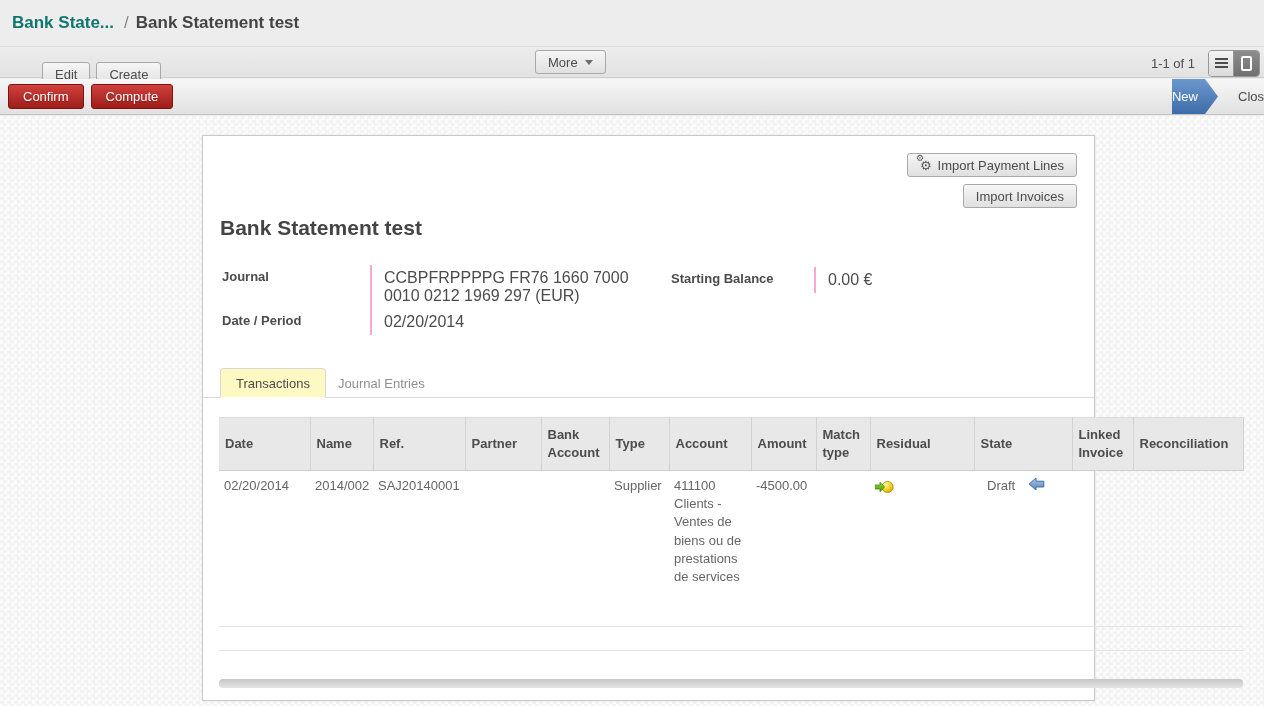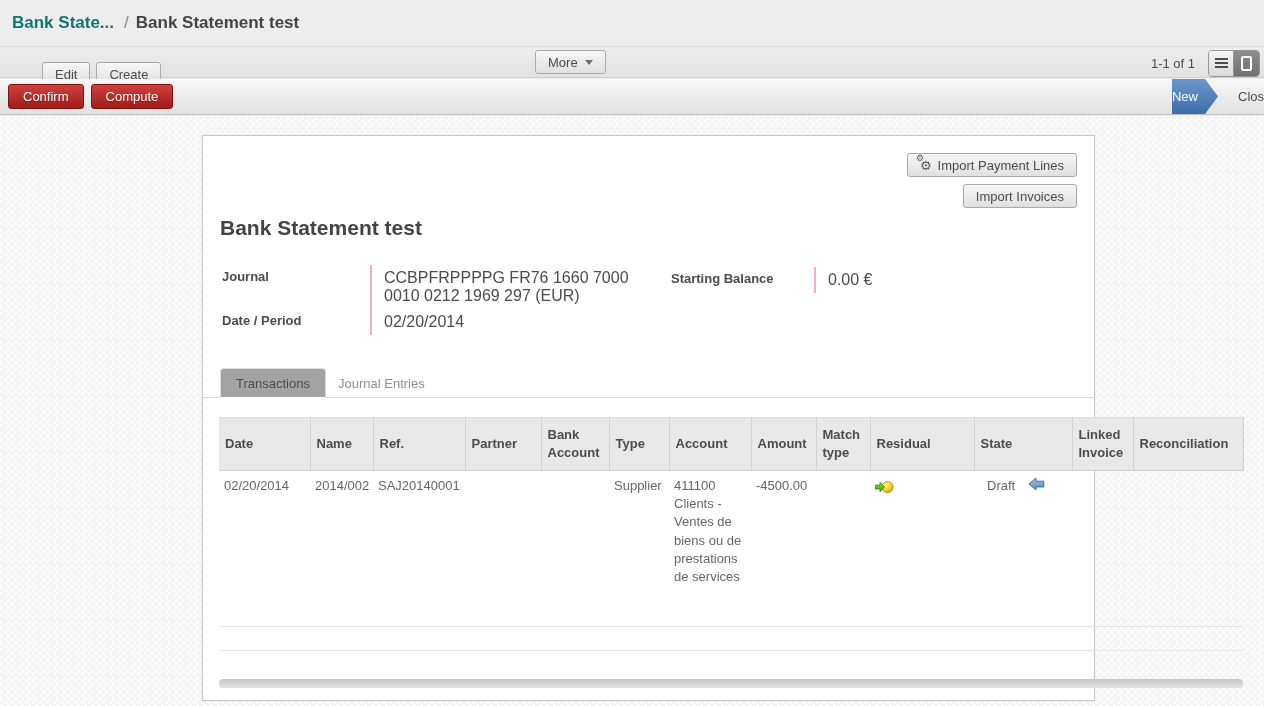--- a/index.html
+++ b/index.html
@@ -111,21 +111,21 @@
   .fgroup-left .fvalue { width:287px; }
   .fgroup-right .fvalue { width:260px; }
 
   
   .tabstrip { position:absolute; left:0; right:0; top:232px; height:30px; border-bottom:1px solid #d9d9d9; }
   .tab {
     position:absolute; bottom:-1px; height:30px; display:inline-flex; align-items:center;
     padding:0 15px; font-size:13px; cursor:pointer;
   }
   .tab-active {
-    left:17px; background:#a3a3a3; color:#4c4c4c;
+    left:17px; background:#fef9c3; color:#4c4c4c;
     border:1px solid #d9d9d9; border-bottom:1px solid #fff; border-radius:4px 4px 0 0;
   }
   .tab-inactive { left:120px; color:#8f8f8f; }
 
   
   .table-wrap { position:absolute; left:16px; top:281px; width:1024px; }
   table.tx { width:1024px; table-layout:fixed; border-collapse:collapse; font-size:13px; }
   table.tx th {
     background:#e8e8e8; color:#4c4c4c; font-weight:bold; text-align:left;
     border-top:1px solid #dcdcdc; border-bottom:1px solid #cfcfcf; border-right:1px solid #d2d2d2;

